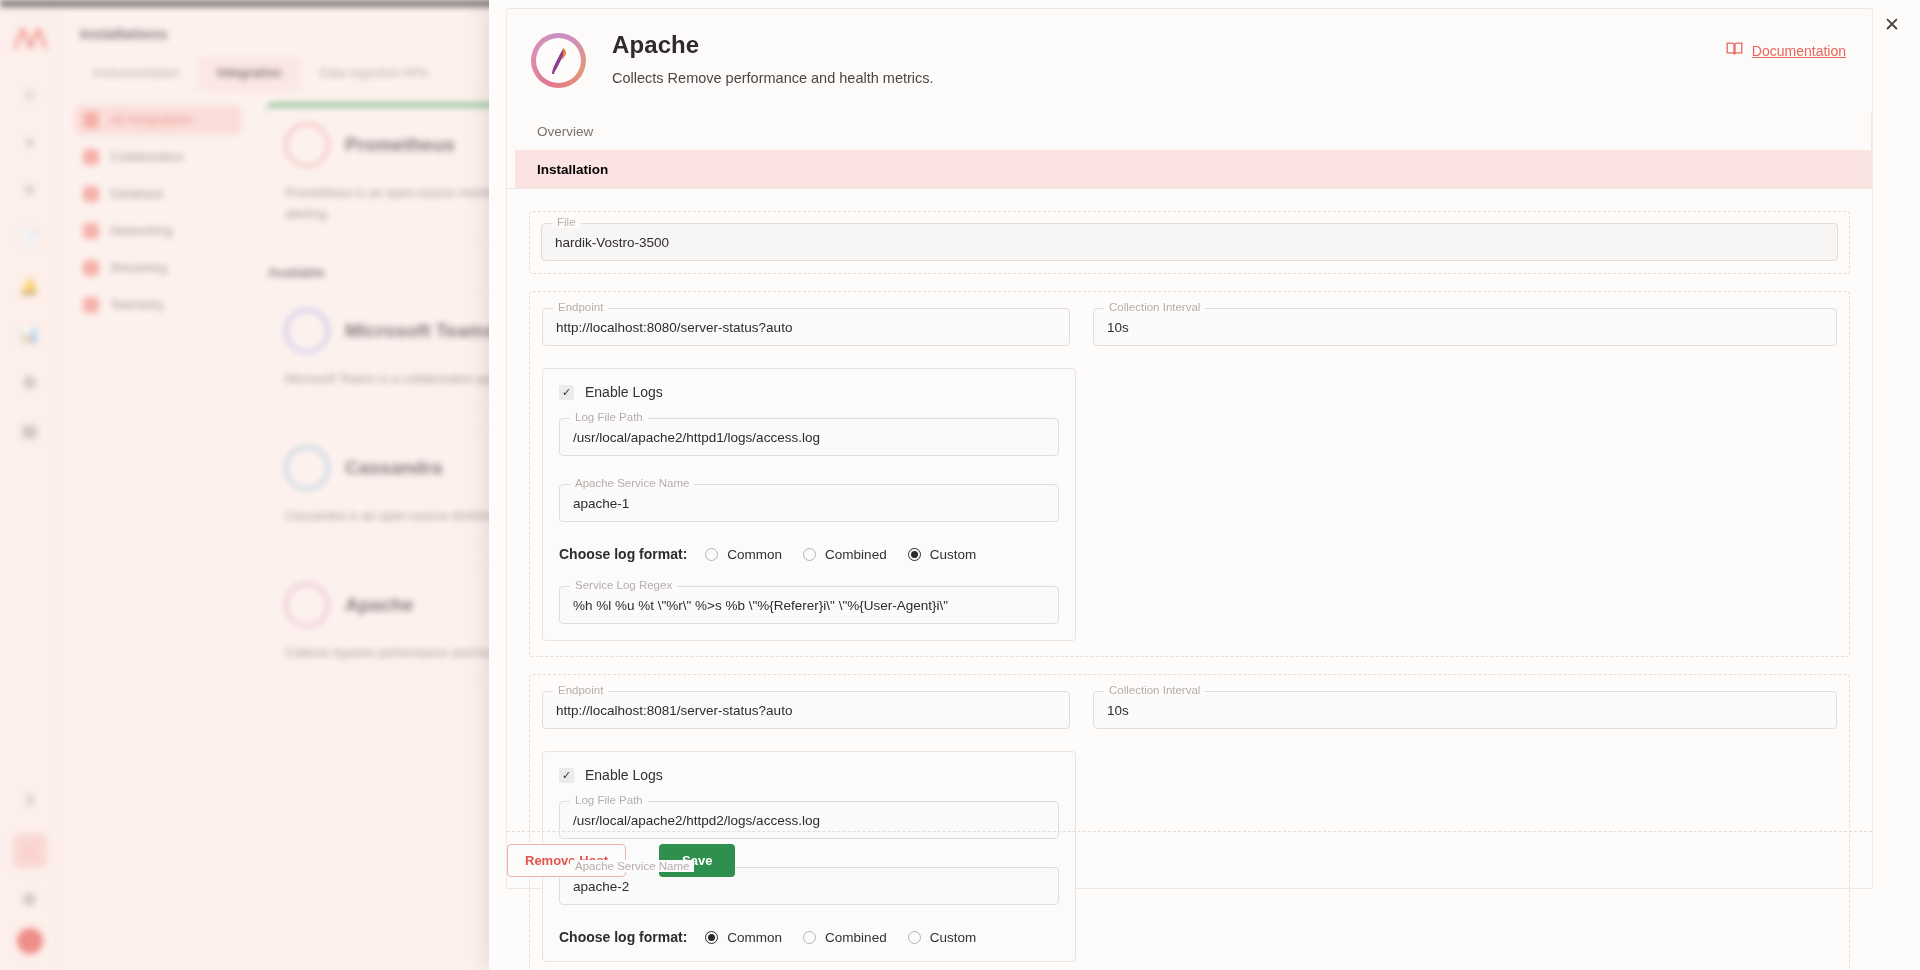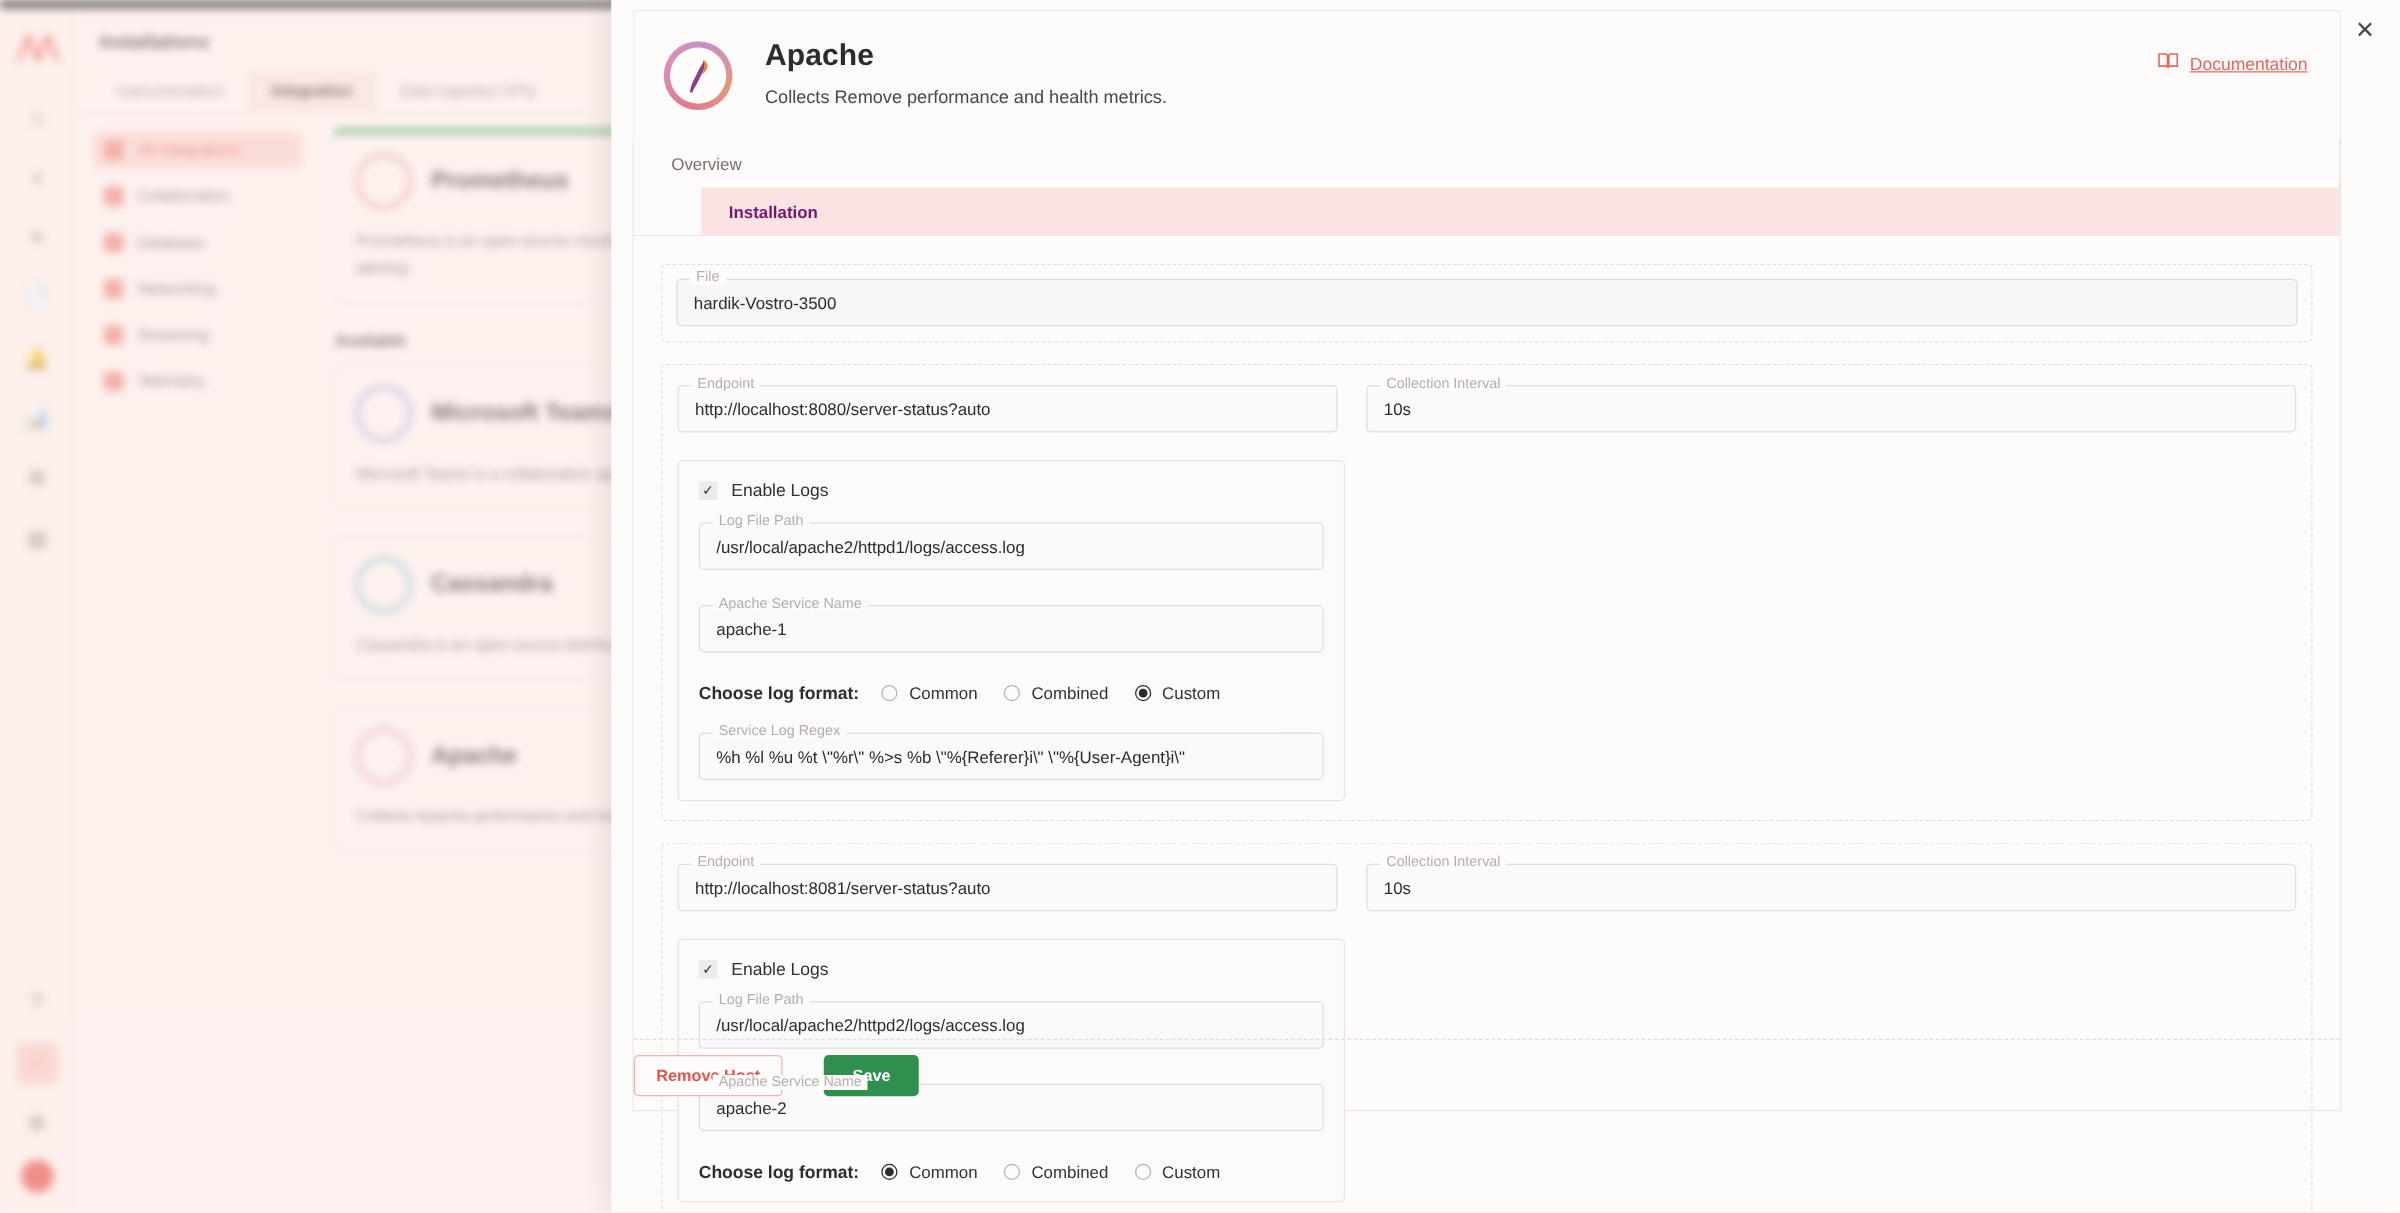--- a/index.html
+++ b/index.html
@@ -89,21 +89,21 @@
   .head-title { font-size:24px; font-weight:700; color:#2e2b2a; letter-spacing:.1px; }
   .head-sub { margin-top:11px; font-size:14.5px; color:#4a4644; }
   .doc-link {
     display:flex; align-items:center; gap:9px; margin-top:10px;
     color:#e8655c; font-size:14px; text-decoration:underline; cursor:pointer;
   }
   .tabstrip { display:flex; border:1px solid #efe7e4; border-top:none;
               background:#fdfbfa; padding-left:8px;flex-direction:column; }
   .tab { padding:12px 22px 11px; font-size:13.5px; color:#79706d; cursor:pointer;
          border-right:1px solid #f0e8e5; }
-  .tab.active { background:#fbe3e1; color:#701a75; font-weight:700;margin-left:46px; }
+  .tab.active { background:#fbe3e1; color:#000000; font-weight:700; }
 
   .panel-body {
     border:1px solid #efe7e4; border-top:none; background:#fdfcfb;
     padding:22px 22px 0 22px; height: 700px; position:relative;
   }
 
   
   .host-wrap { border:1px dashed #e6dcd8; border-radius:4px; padding:11px 11px 12px; }
   .fld { position:relative; }
   .fld-label {

